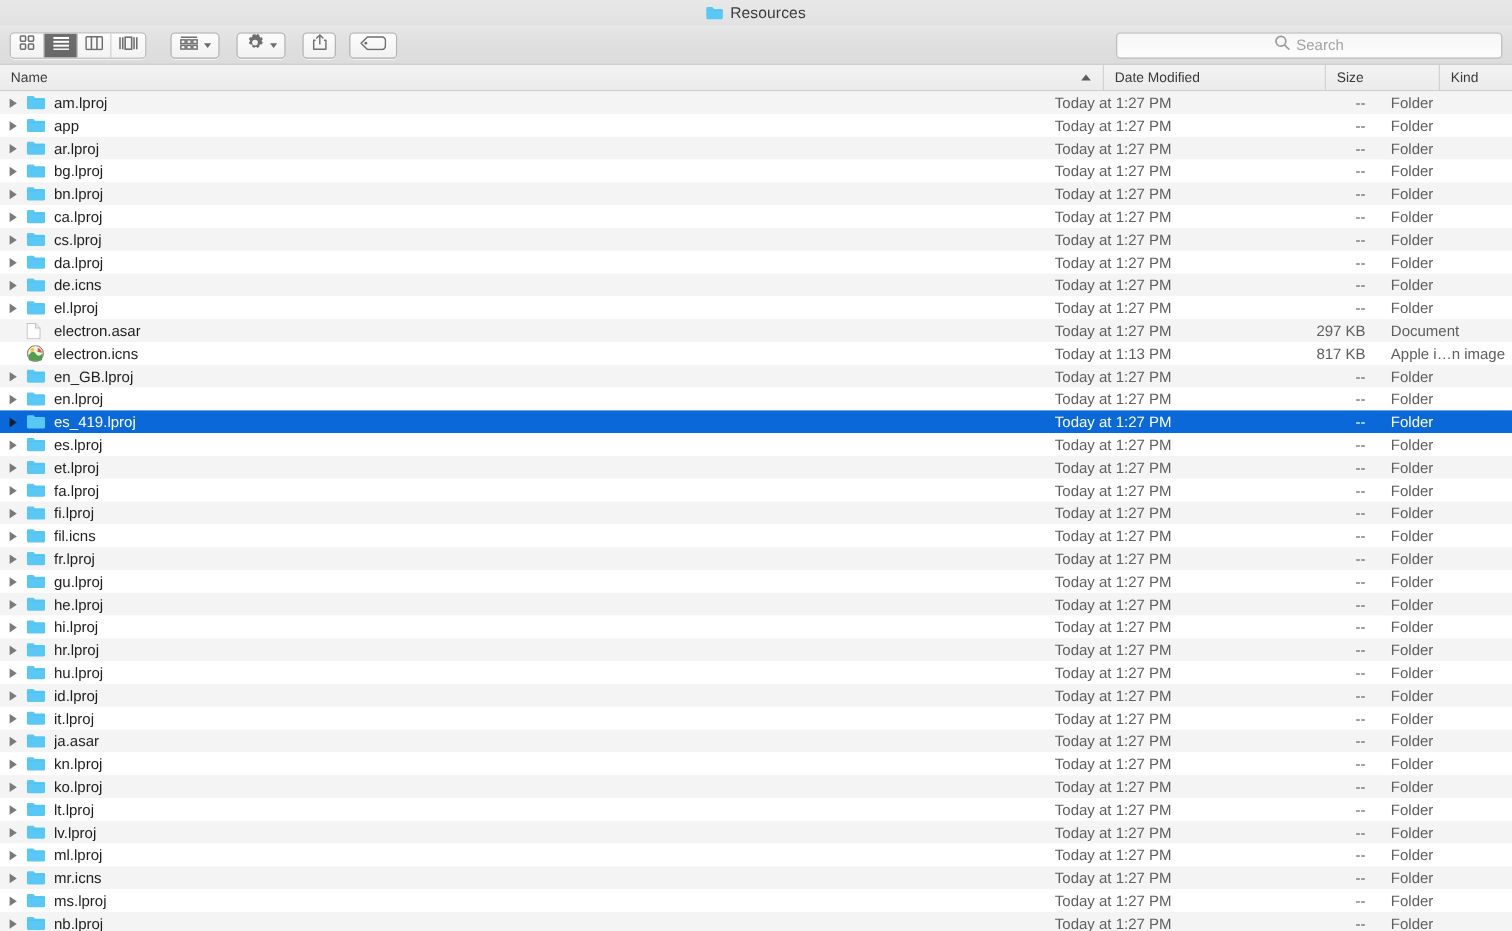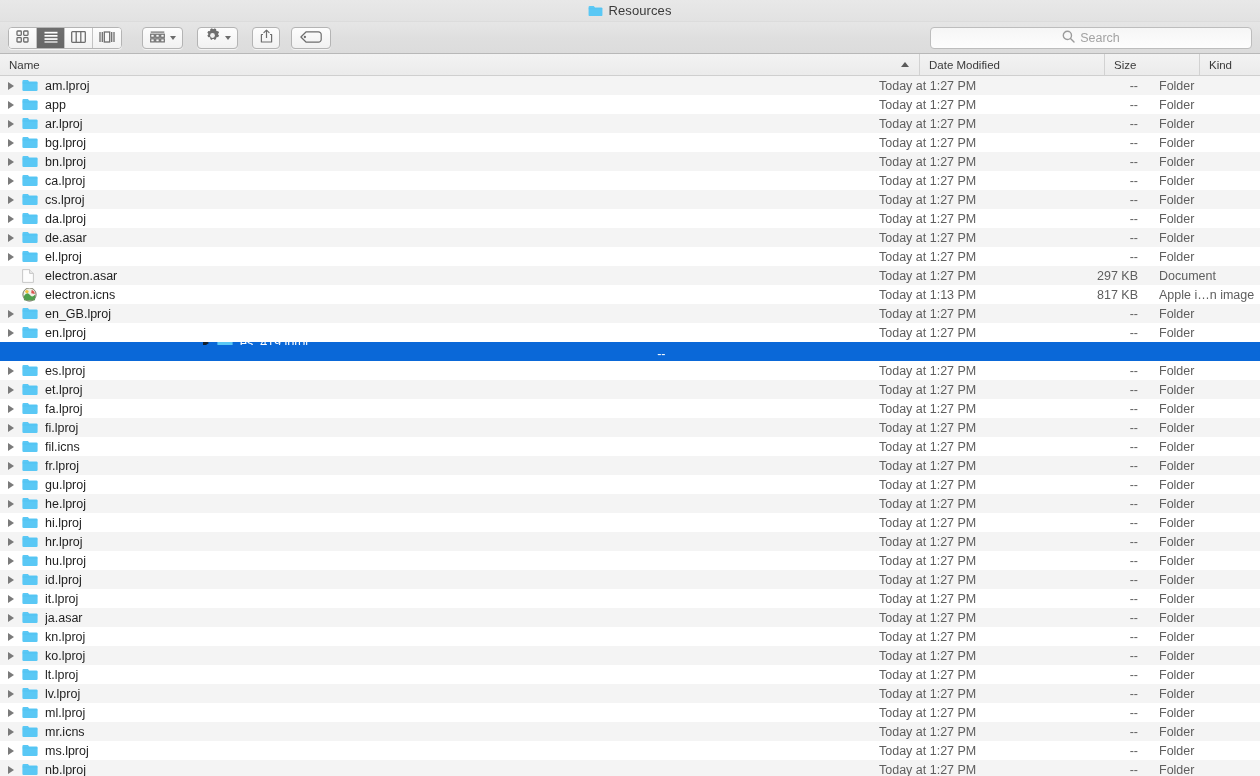--- a/index.html
+++ b/index.html
@@ -164,21 +164,21 @@
   .row {
     height: 19px;
     display: flex;
     align-items: center;
     font-size: 12.5px;
     color: #1e1e1e;
     cursor: default;
   }
   .row.odd  { background: #f4f4f4; justify-content: flex-end; }
   .row.even { background: #ffffff; }
-  .row.selected { background: #0a68d8; color: #ffffff; flex-direction: column; }
+  .row.selected { background: #0a68d8; color: #ffffff; }
 
   .cell-name {
     width: 870px;
     display: flex;
     align-items: center;
     padding-left: 8px;
     overflow: hidden;
     white-space: nowrap;
   }
   .tri {
@@ -513,21 +513,21 @@
       <div class="cell-name">
         <span class="tri">
           <i></i>
         </span>
         <span class="ficon">
           <svg width="16" height="13" viewBox="0 0 16 13">
             <path d="M0.4 2.3 A1.2 1.2 0 0 1 1.6 1.1 H5.9 L7.2 2.6 H14.4 A1.2 1.2 0 0 1 15.6 3.8 V10.8 A1.2 1.2 0 0 1 14.4 12 H1.6 A1.2 1.2 0 0 1 0.4 10.8 Z" fill="#5ac8f5"></path>
             <path d="M0.4 3.5 H15.6 V4.4 H0.4 Z" fill="#49bdee" opacity="0.55"></path>
           </svg>
         </span>
-        <span class="fname">de.asar</span>
+        <span class="fname">de.icns</span>
       </div>
       <div class="cell-date">Today at 1:27 PM</div>
       <div class="cell-size">--</div>
       <div class="cell-kind">Folder</div>
     </div>
     <div class="row even">
       <div class="cell-name">
         <span class="tri">
           <i></i>
         </span>

